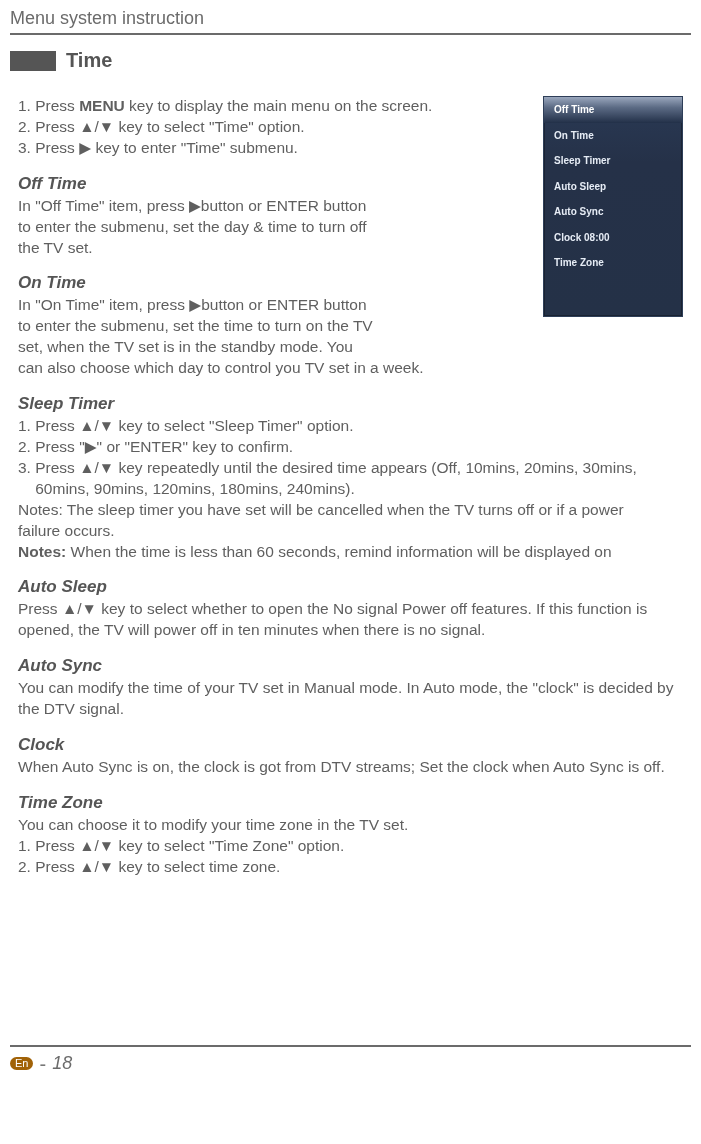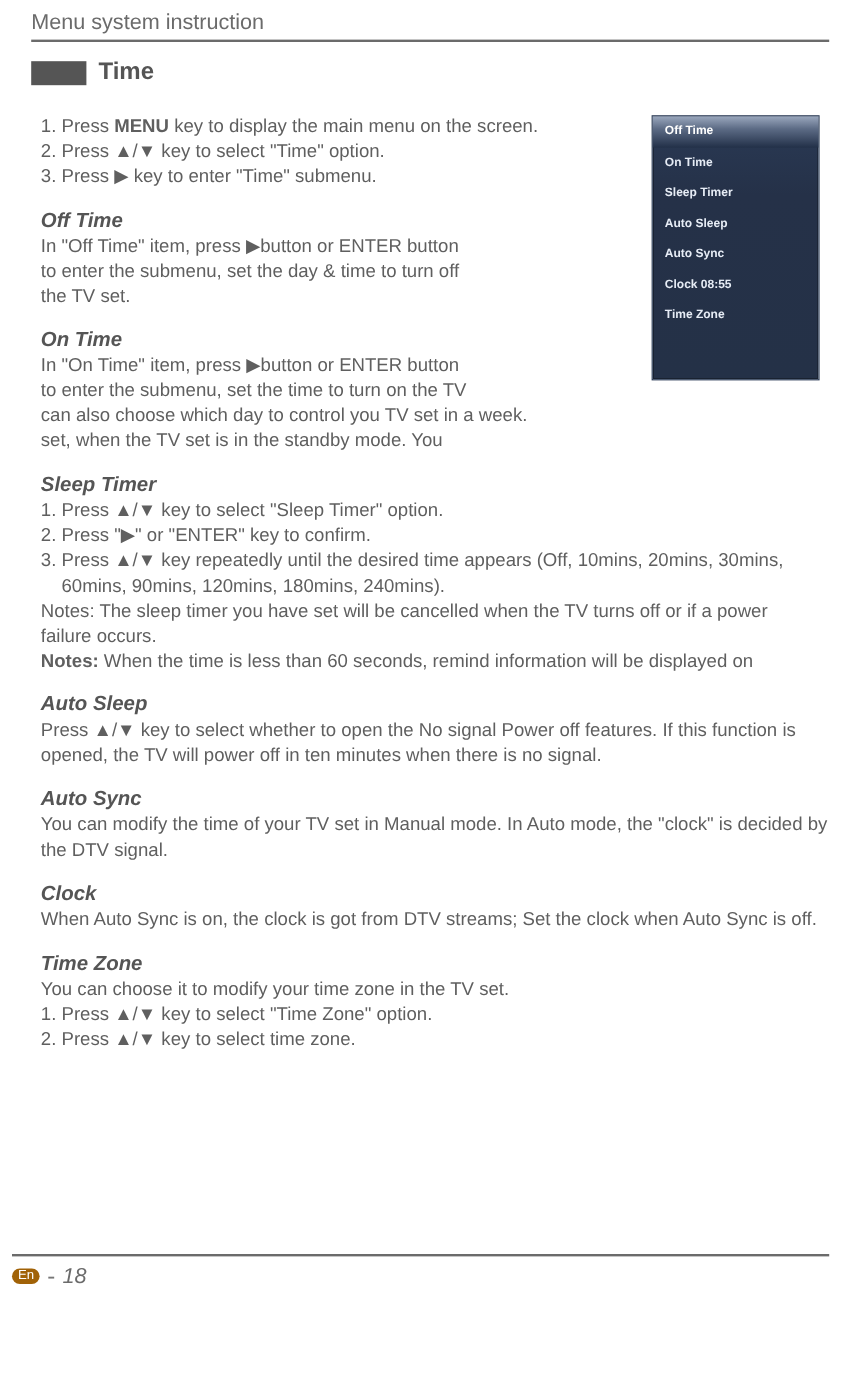--- a/index.html
+++ b/index.html
@@ -1,17 +1,17 @@
 <!DOCTYPE html>
 <html><head>
 <meta charset="utf-8">
 <style>
   * { box-sizing: border-box; margin: 0; padding: 0; }
   html, body { width: 701px; height: 1144px; background: #fff; font-family: Arial, Helvetica, sans-serif; color: #5f5f5f; }
-  .page { width: 701px; height: 1092px; position: relative; padding-left: 16px; }
+  .page { width: 701px; height: 1092px; position: relative; }
 
   .header-bar { padding: 8px 10px 2px 10px; }
   .header-title { font-size: 18px; color: #6b6b6b; font-weight: 400; }
   .header-line { border: none; border-top: 2px solid #6b6b6b; margin: 2px 10px 0 10px; }
 
   .section-title-row { display: flex; align-items: center; gap: 10px; margin: 14px 0 0 10px; }
   .section-bar { width: 46px; height: 20px; background: #555; }
   .section-title { font-size: 20px; font-weight: 700; color: #555; }
 
   .content { padding: 20px 10px 0 18px; font-size: 15.5px; line-height: 1.35; }
@@ -77,32 +77,32 @@
           <p class="italic-h"> Off Time</p>
           <p>In "Off Time" item, press ▶button or ENTER button</p>
           <p>to enter the submenu, set the day &amp; time to turn off</p>
           <p>the TV set.</p>
         </div>
 
         <div class="block">
           <p class="italic-h">On Time</p>
           <p>In "On Time" item, press ▶button or ENTER button</p>
           <p>to enter the submenu, set the time to turn on the TV</p>
+          <p>set, when the TV set is in the standby mode. You</p>
           <p>can also choose which day to control you TV set in a week.</p>
-          <p>set, when the TV set is in the standby mode. You</p>
         </div>
       </div>
 
       <div class="menu-box">
         <div class="menu-item selected">Off Time</div>
         <div class="menu-item">On Time</div>
         <div class="menu-item">Sleep Timer</div>
         <div class="menu-item">Auto Sleep</div>
         <div class="menu-item">Auto Sync</div>
-        <div class="menu-item">Clock 08:55</div>
+        <div class="menu-item">Clock 08:00</div>
         <div class="menu-item">Time Zone</div>
       </div>
     </div>
 
     <div class="block">
       <p class="italic-h">Sleep Timer</p>
       <p>1. Press ▲/▼ key to select "Sleep Timer" option.</p>
       <p>2. Press "▶" or "ENTER" key to confirm.</p>
       <p>3. Press ▲/▼ key repeatedly until the desired time appears (Off, 10mins, 20mins, 30mins,</p>
       <p style="white-space:pre;">    60mins, 90mins, 120mins, 180mins, 240mins).</p>

